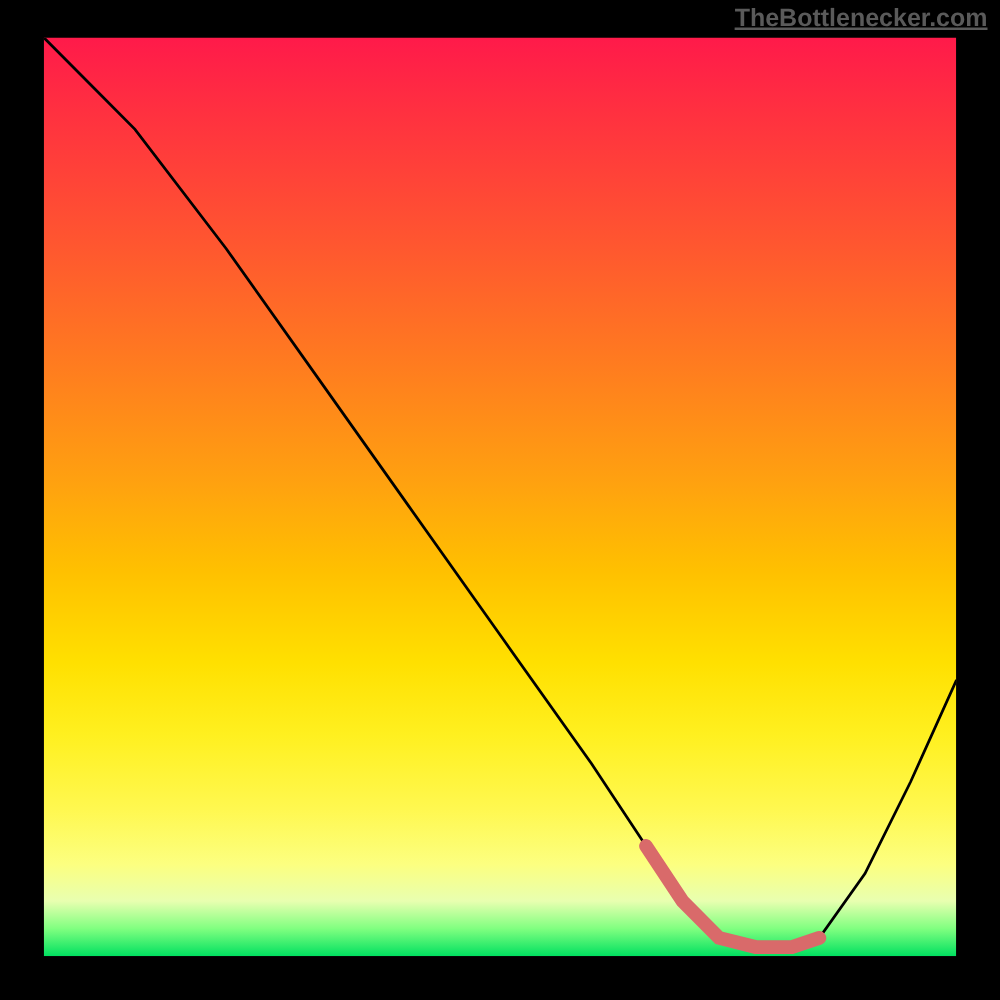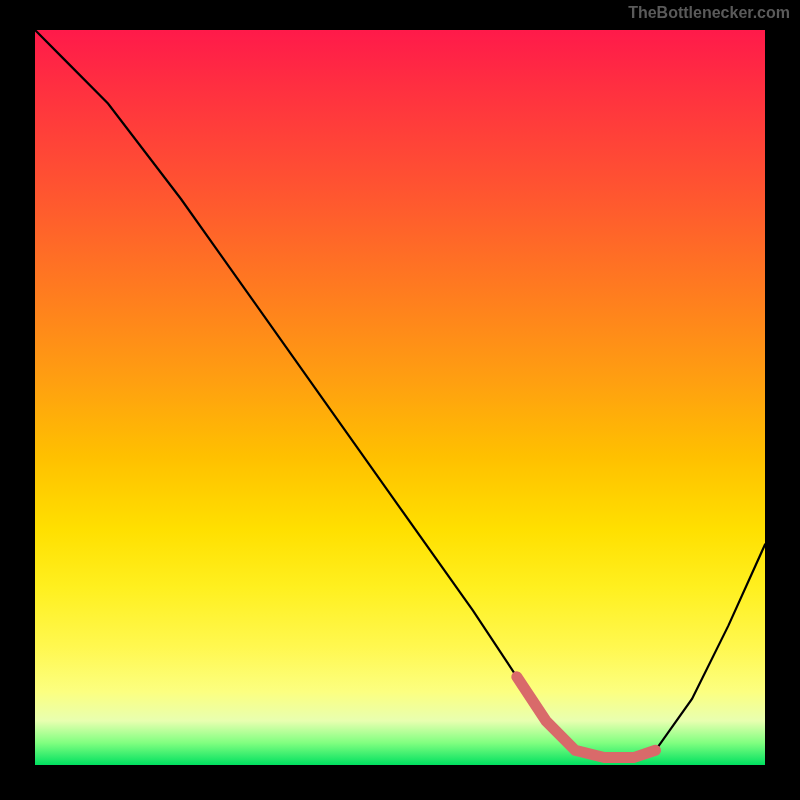--- a/index.html
+++ b/index.html
@@ -8,23 +8,24 @@
     height: 800px;
     background: #000000;
     position: relative;
     font-family: Arial, sans-serif;
   }
   .watermark {
     position: absolute;
     top: 4px;
     right: 10px;
     color: #5a5a5a;
-    font-size: 16px;
+    font-size: 20px;
     font-weight: bold;
     z-index: 10;
+    text-decoration: underline;
   }
   .plot-area {
     position: absolute;
     left: 35px;
     top: 30px;
     width: 730px;
     height: 735px;
     overflow: hidden;
   }
   .gradient-bg {

